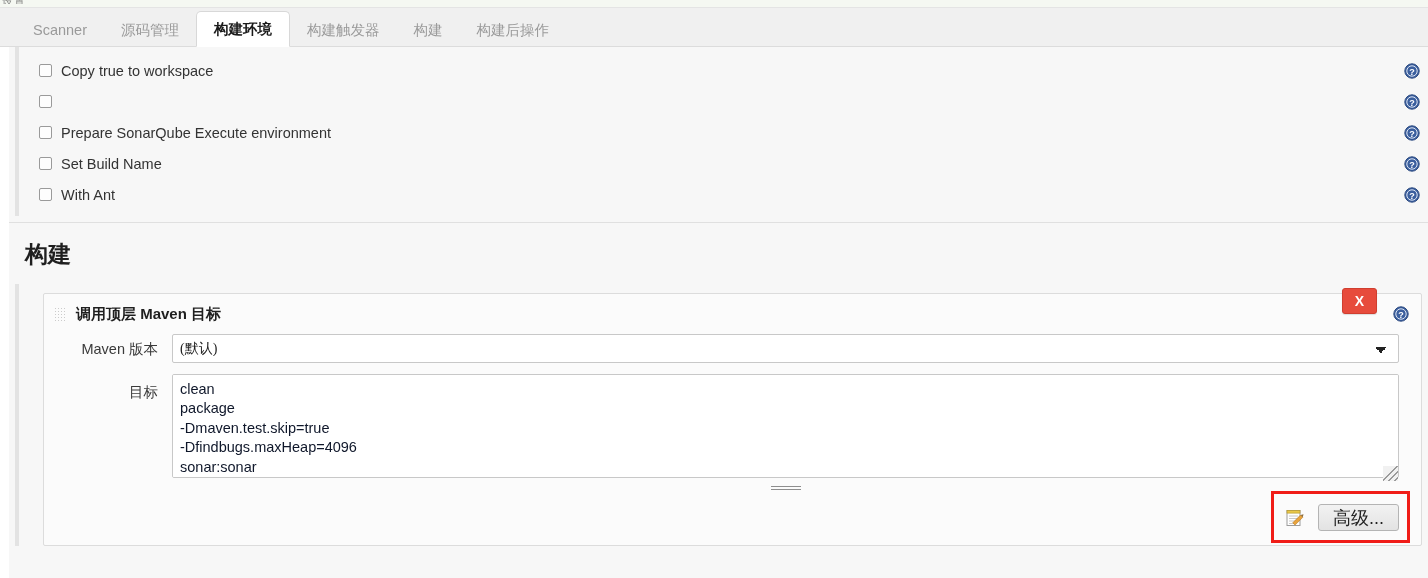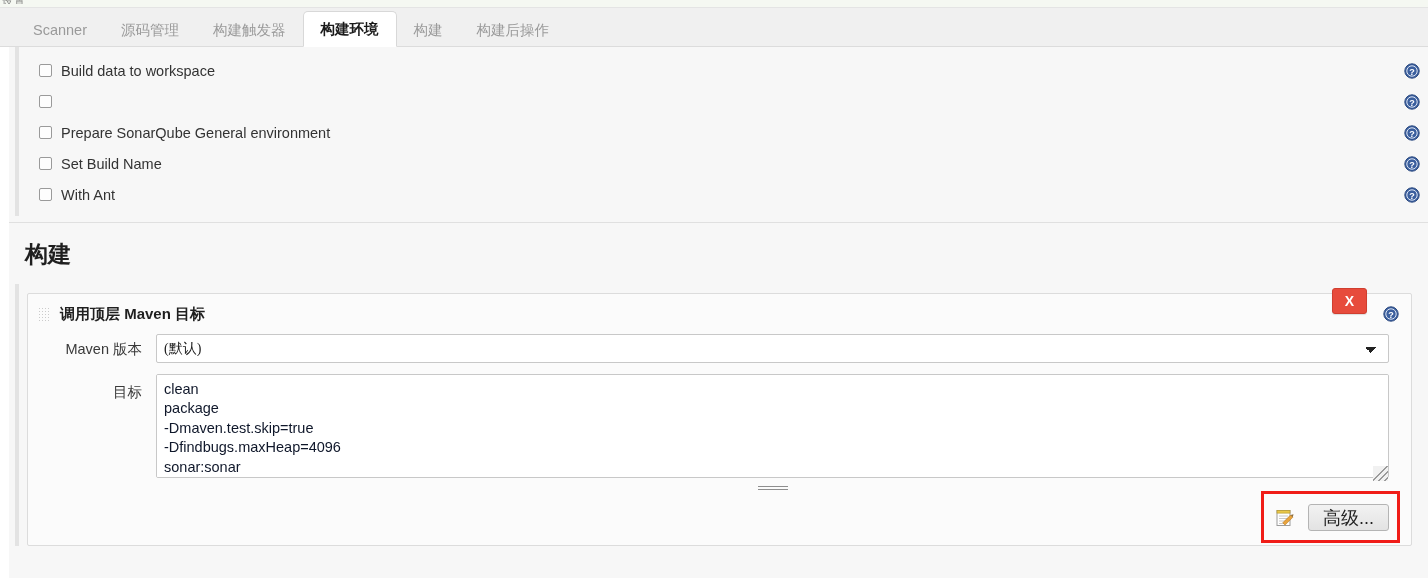--- a/index.html
+++ b/index.html
@@ -122,23 +122,23 @@
 
   
   .sect-title {
     font-size: 23px;
     font-weight: bold;
     color: #1f1f1f;
     padding: 16px 0 6px 16px;
   }
 
   .build-outer {
-    margin: 8px 16px 0 6px;
+    margin: 8px 6px 0 6px;
     border-left: 4px solid #e3e3e3;
-    padding: 9px 0 0 8px;
+    padding: 9px 0 0 24px;
     position: relative;
   }
   .build-panel {
     position: relative;
     background: #fbfbfb;
     border: 1px solid #dcdcdc;
     border-radius: 2px;
     height: 253px;
   }
 
@@ -302,33 +302,33 @@
 
 <div class="page">
 
   <div class="top-strip">
     <div class="crumb-ghost">设置</div>
   </div>
 
   <div class="tabbar">
     <div class="tab">Scanner</div>
     <div class="tab">源码管理</div>
+    <div class="tab active">构建环境</div>
     <div class="tab">构建触发器</div>
-    <div class="tab active">构建环境</div>
     <div class="tab">构建</div>
     <div class="tab">构建后操作</div>
   </div>
 
   <div class="content">
 
     <div class="env-block">
 
       <div class="env-row">
         <div class="cb"></div>
-        <span class="env-label">Build data to workspace</span>
+        <span class="env-label">Copy true to workspace</span>
         <span class="help-icon">
           <svg width="16" height="16" viewBox="0 0 16 16">
               <circle cx="8" cy="8" r="7.2" fill="#3b5f9e" stroke="#2c4a80" stroke-width="1"></circle>
               <circle cx="8" cy="8" r="5.2" fill="none" stroke="#dfe7f5" stroke-width="1"></circle>
               <text x="8" y="11.6" font-size="9" font-family="Liberation Sans, sans-serif" font-weight="bold" fill="#ffffff" text-anchor="middle">?</text>
             </svg>
         </span>
       </div>
 
       <div class="env-row">
@@ -337,21 +337,21 @@
           <svg width="16" height="16" viewBox="0 0 16 16">
               <circle cx="8" cy="8" r="7.2" fill="#3b5f9e" stroke="#2c4a80" stroke-width="1"></circle>
               <circle cx="8" cy="8" r="5.2" fill="none" stroke="#dfe7f5" stroke-width="1"></circle>
               <text x="8" y="11.6" font-size="9" font-family="Liberation Sans, sans-serif" font-weight="bold" fill="#ffffff" text-anchor="middle">?</text>
             </svg>
         </span>
       </div>
 
       <div class="env-row">
         <div class="cb"></div>
-        <span class="env-label">Prepare SonarQube General environment</span>
+        <span class="env-label">Prepare SonarQube Execute environment</span>
         <span class="help-icon">
           <svg width="16" height="16" viewBox="0 0 16 16">
               <circle cx="8" cy="8" r="7.2" fill="#3b5f9e" stroke="#2c4a80" stroke-width="1"></circle>
               <circle cx="8" cy="8" r="5.2" fill="none" stroke="#dfe7f5" stroke-width="1"></circle>
               <text x="8" y="11.6" font-size="9" font-family="Liberation Sans, sans-serif" font-weight="bold" fill="#ffffff" text-anchor="middle">?</text>
             </svg>
         </span>
       </div>
 
 

